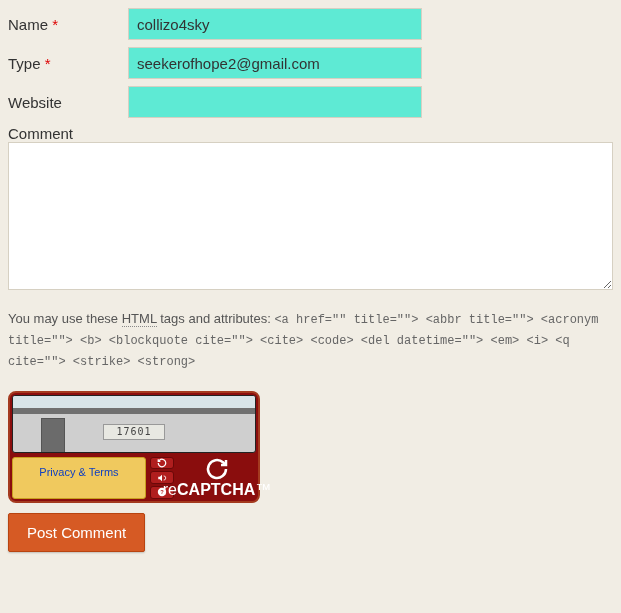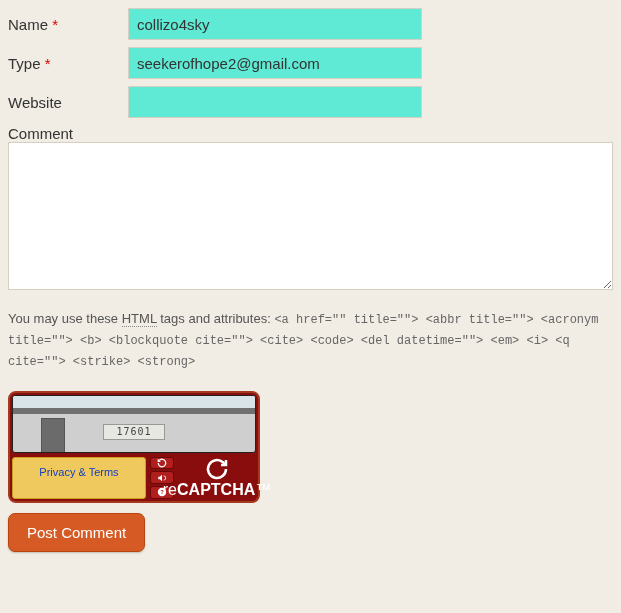--- a/index.html
+++ b/index.html
@@ -171,21 +171,21 @@
   .captcha-logo svg { flex-shrink: 0; }
   .captcha-logo .txt { white-space: nowrap; font-weight: 500; }
   .captcha-logo .txt b { font-weight: 700; }
   .submit-btn {
     margin-top: 10px;
     background: #d65a24;
     border: 1px solid #b84410;
     color: #fff;
     font-size: 15px;
     padding: 10px 18px;
-    border-radius: 7px;
+    border-radius: 2px;
     cursor: pointer;
     font-family: inherit;
     box-shadow: 0 1px 2px rgba(0,0,0,0.2);
   }
 </style>
 </head>
 <body>
 
 
 

